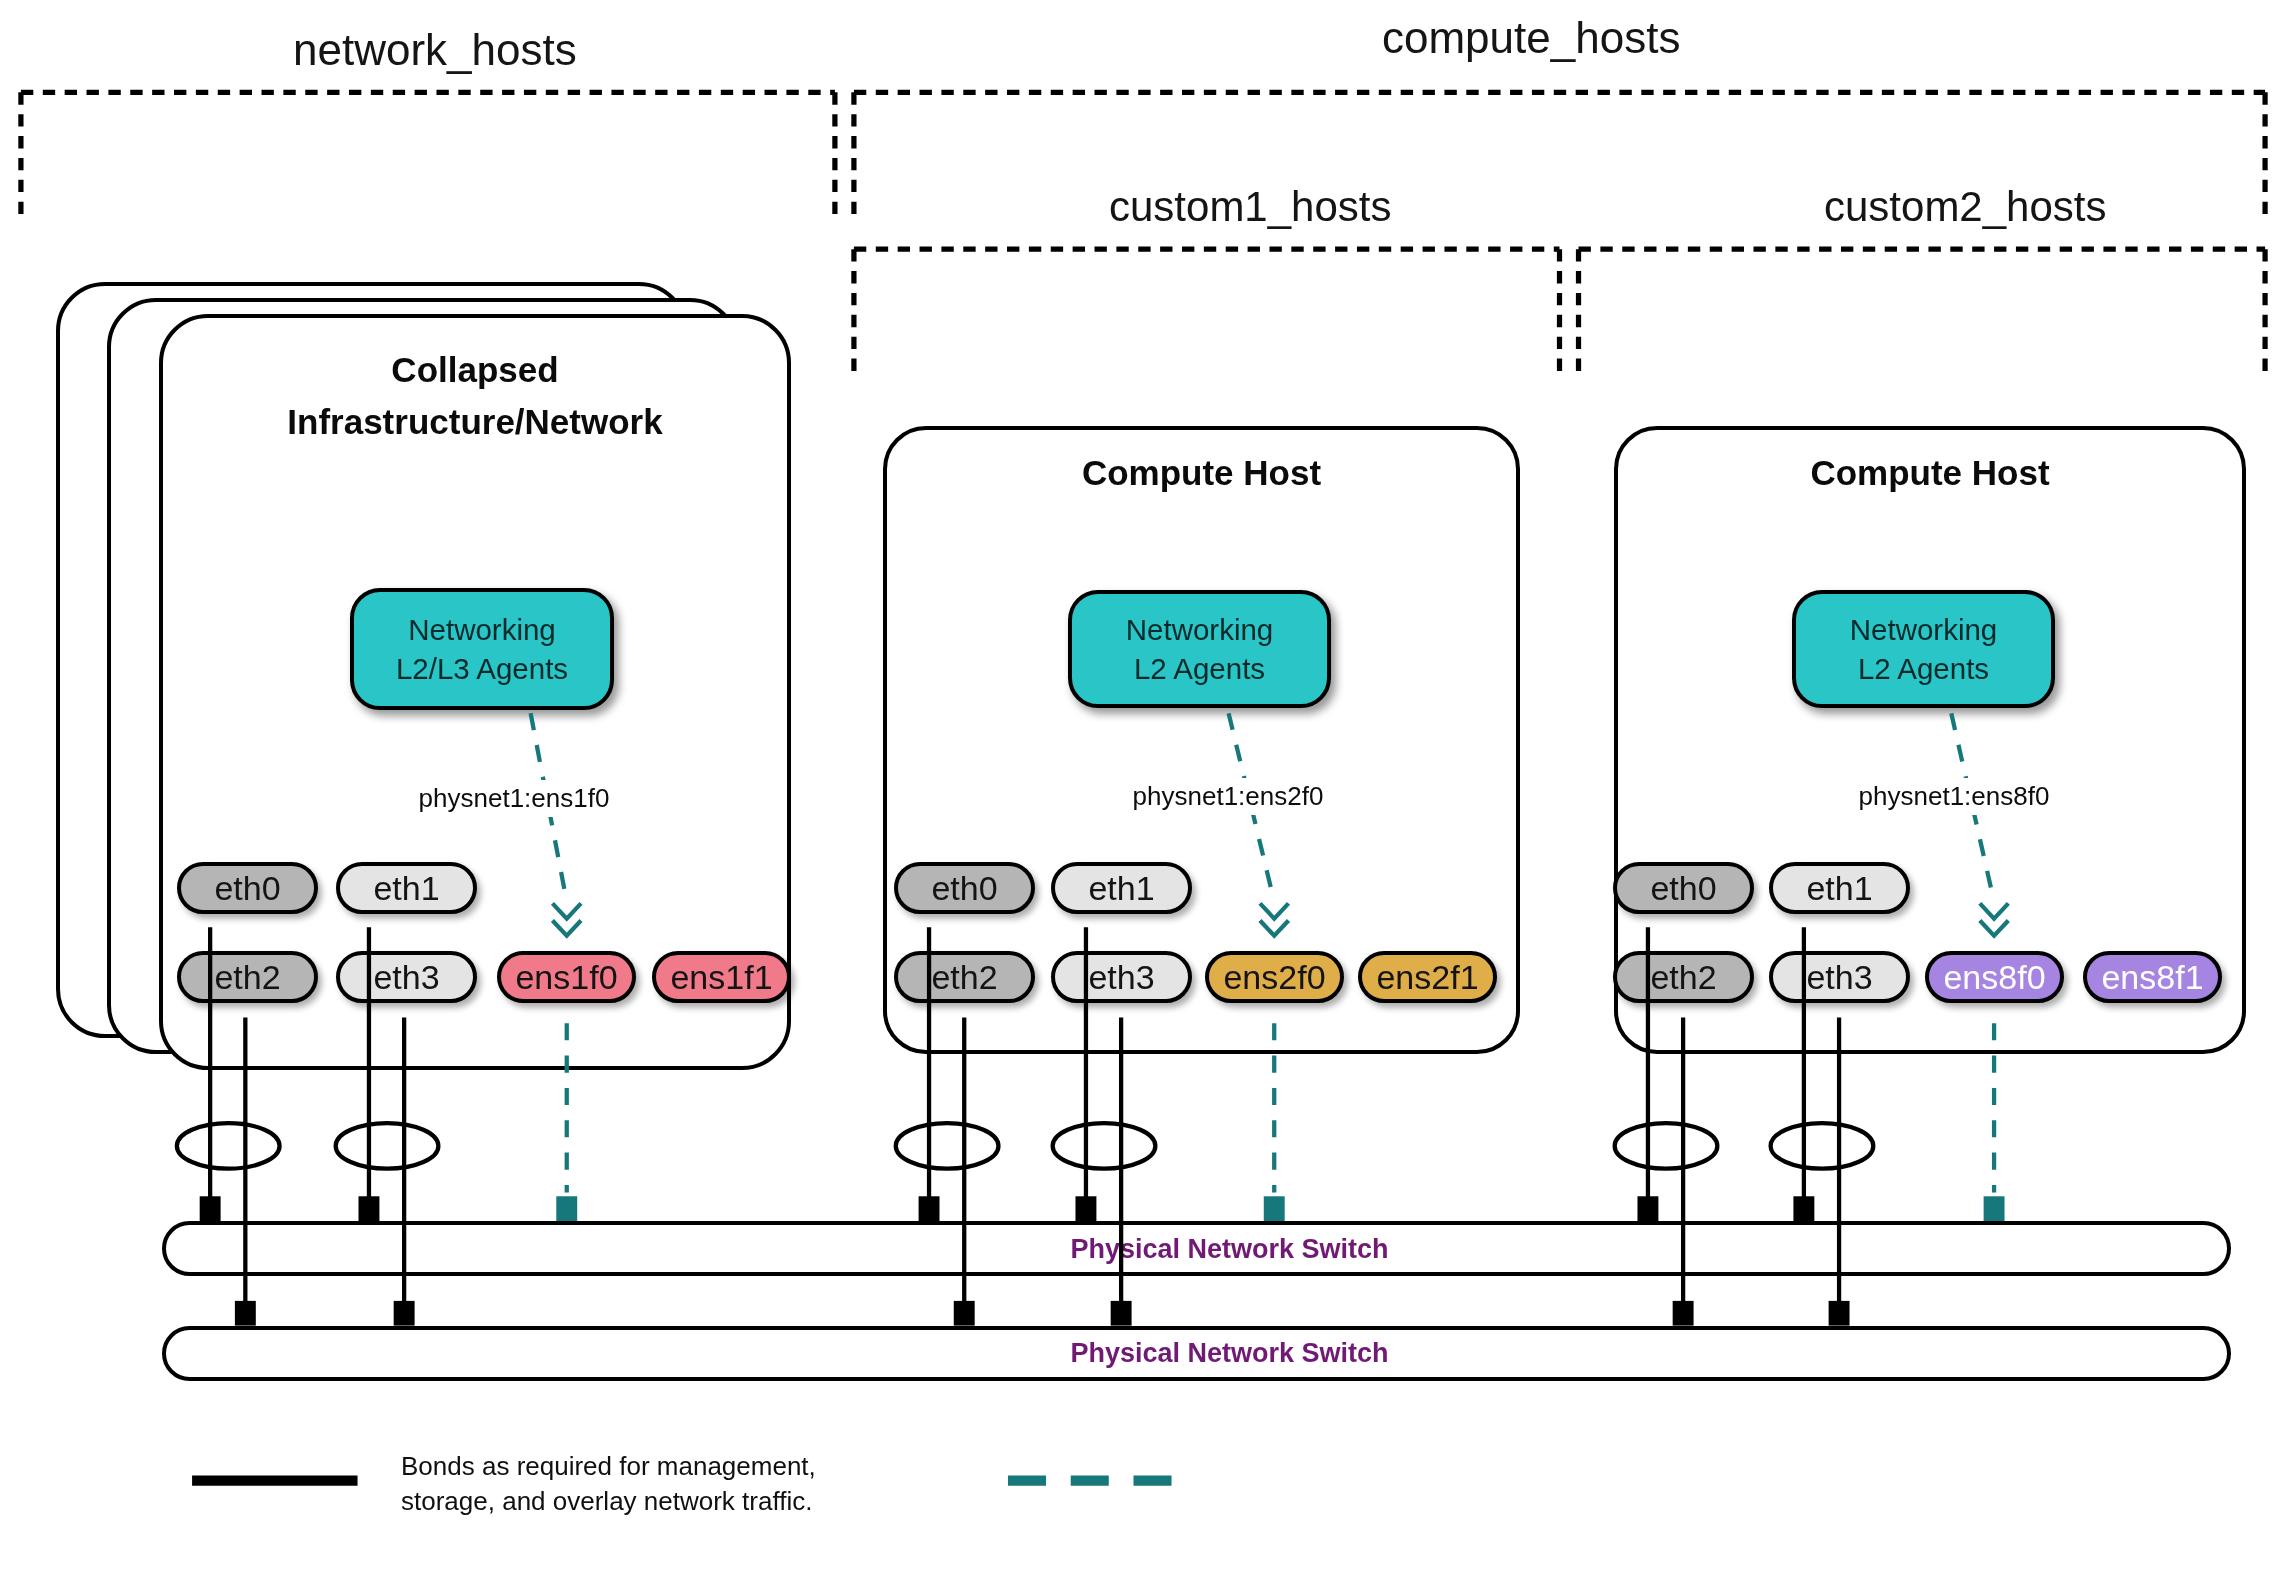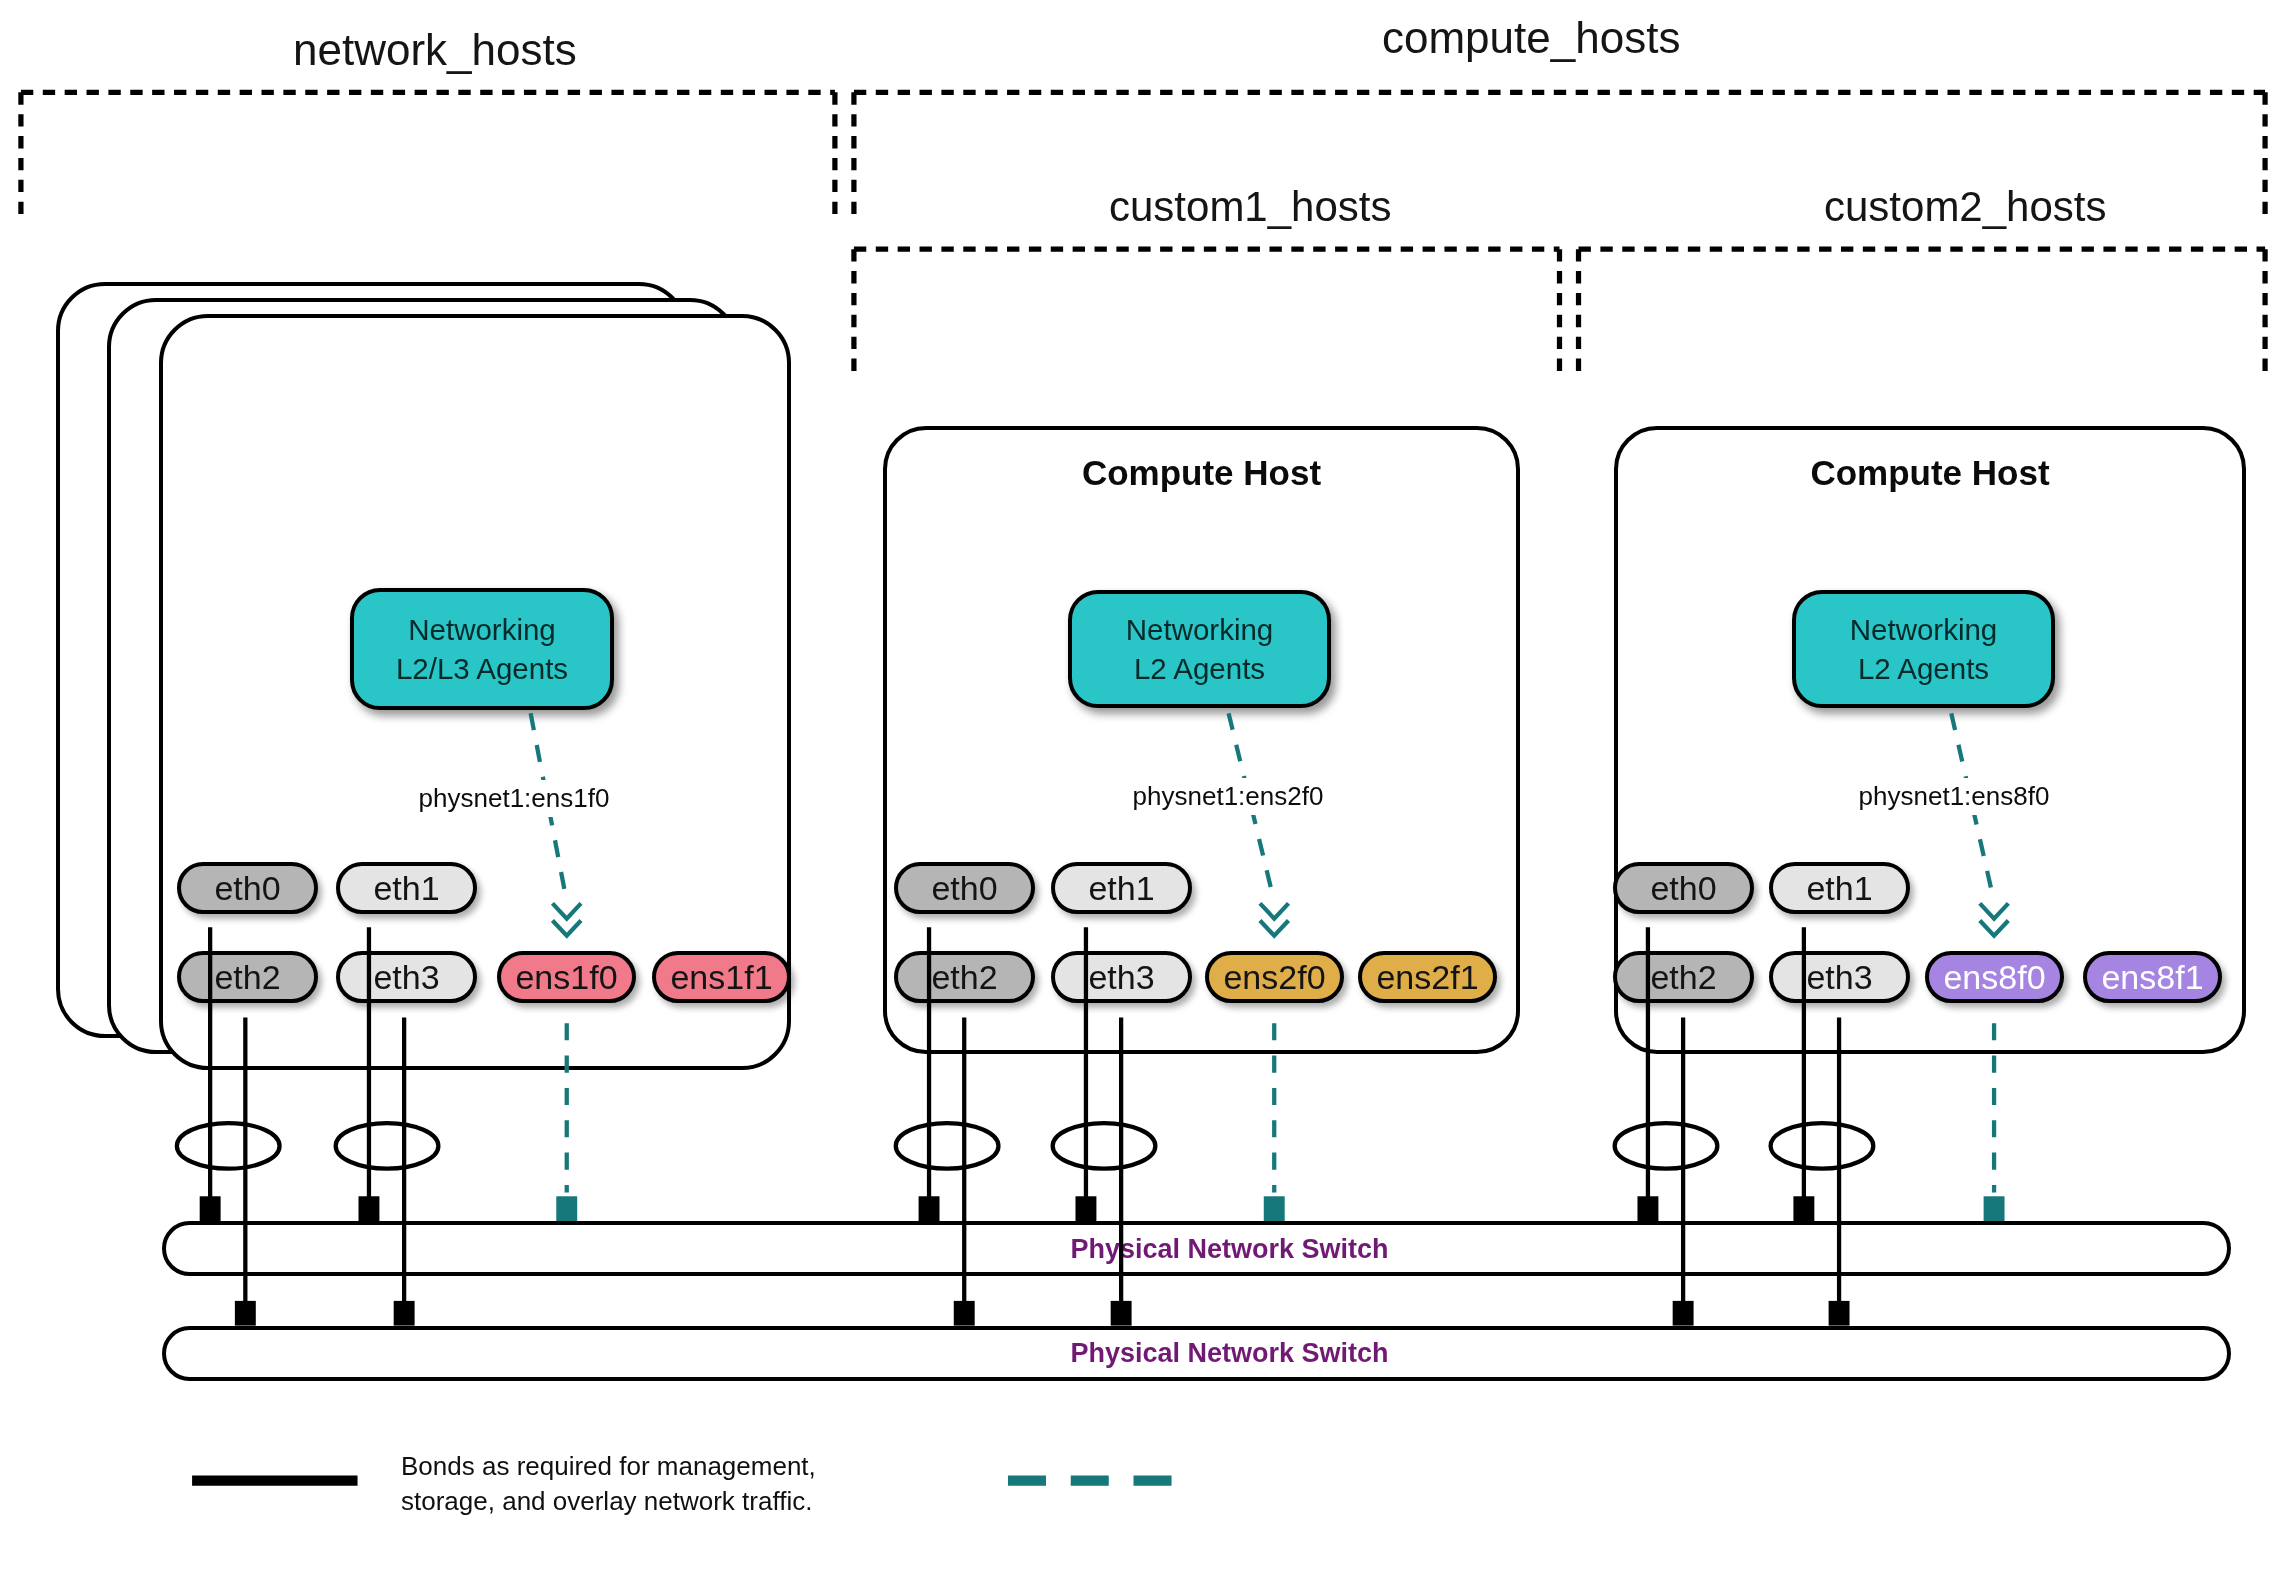--- a/index.html
+++ b/index.html
@@ -74,20 +74,22 @@
   <div class="abs group-label" style="left:257px; top:25px;">network_hosts</div>
   <div class="abs group-label" style="left:1346px; top:13.3px;">compute_hosts</div>
   <div class="abs group-label group-label--sub" style="left:1073px; top:183px;">custom1_hosts</div>
   <div class="abs group-label group-label--sub" style="left:1788px; top:183px;">custom2_hosts</div>
 
   <div class="host-box" style="left:56px;  top:282px; width:632px; height:756px;"></div>
   <div class="host-box" style="left:107px; top:298px; width:632px; height:756px;"></div>
   <div class="host-box" style="left:159px; top:314px; width:632px; height:756px;"></div>
 
   <div class="abs center host-title" style="left:159px; top:344px; width:632px;">
+    <div>Collapsed</div>
+    <div>Infrastructure/Network</div>
   </div>
 
   <div class="host-box host-box--compute" style="left:883px; top:426px; width:637px; height:628px;"></div>
   <div class="abs center host-title" style="left:883px; top:447px; width:637px;">Compute Host</div>
 
   <div class="host-box host-box--compute" style="left:1614px; top:426px; width:632px; height:628px;"></div>
   <div class="abs center host-title" style="left:1614px; top:447px; width:632px;">Compute Host</div>
 
   <div class="agent-box" style="left:350px; top:588px; width:264px; height:122px;">
     <div>Networking</div>

